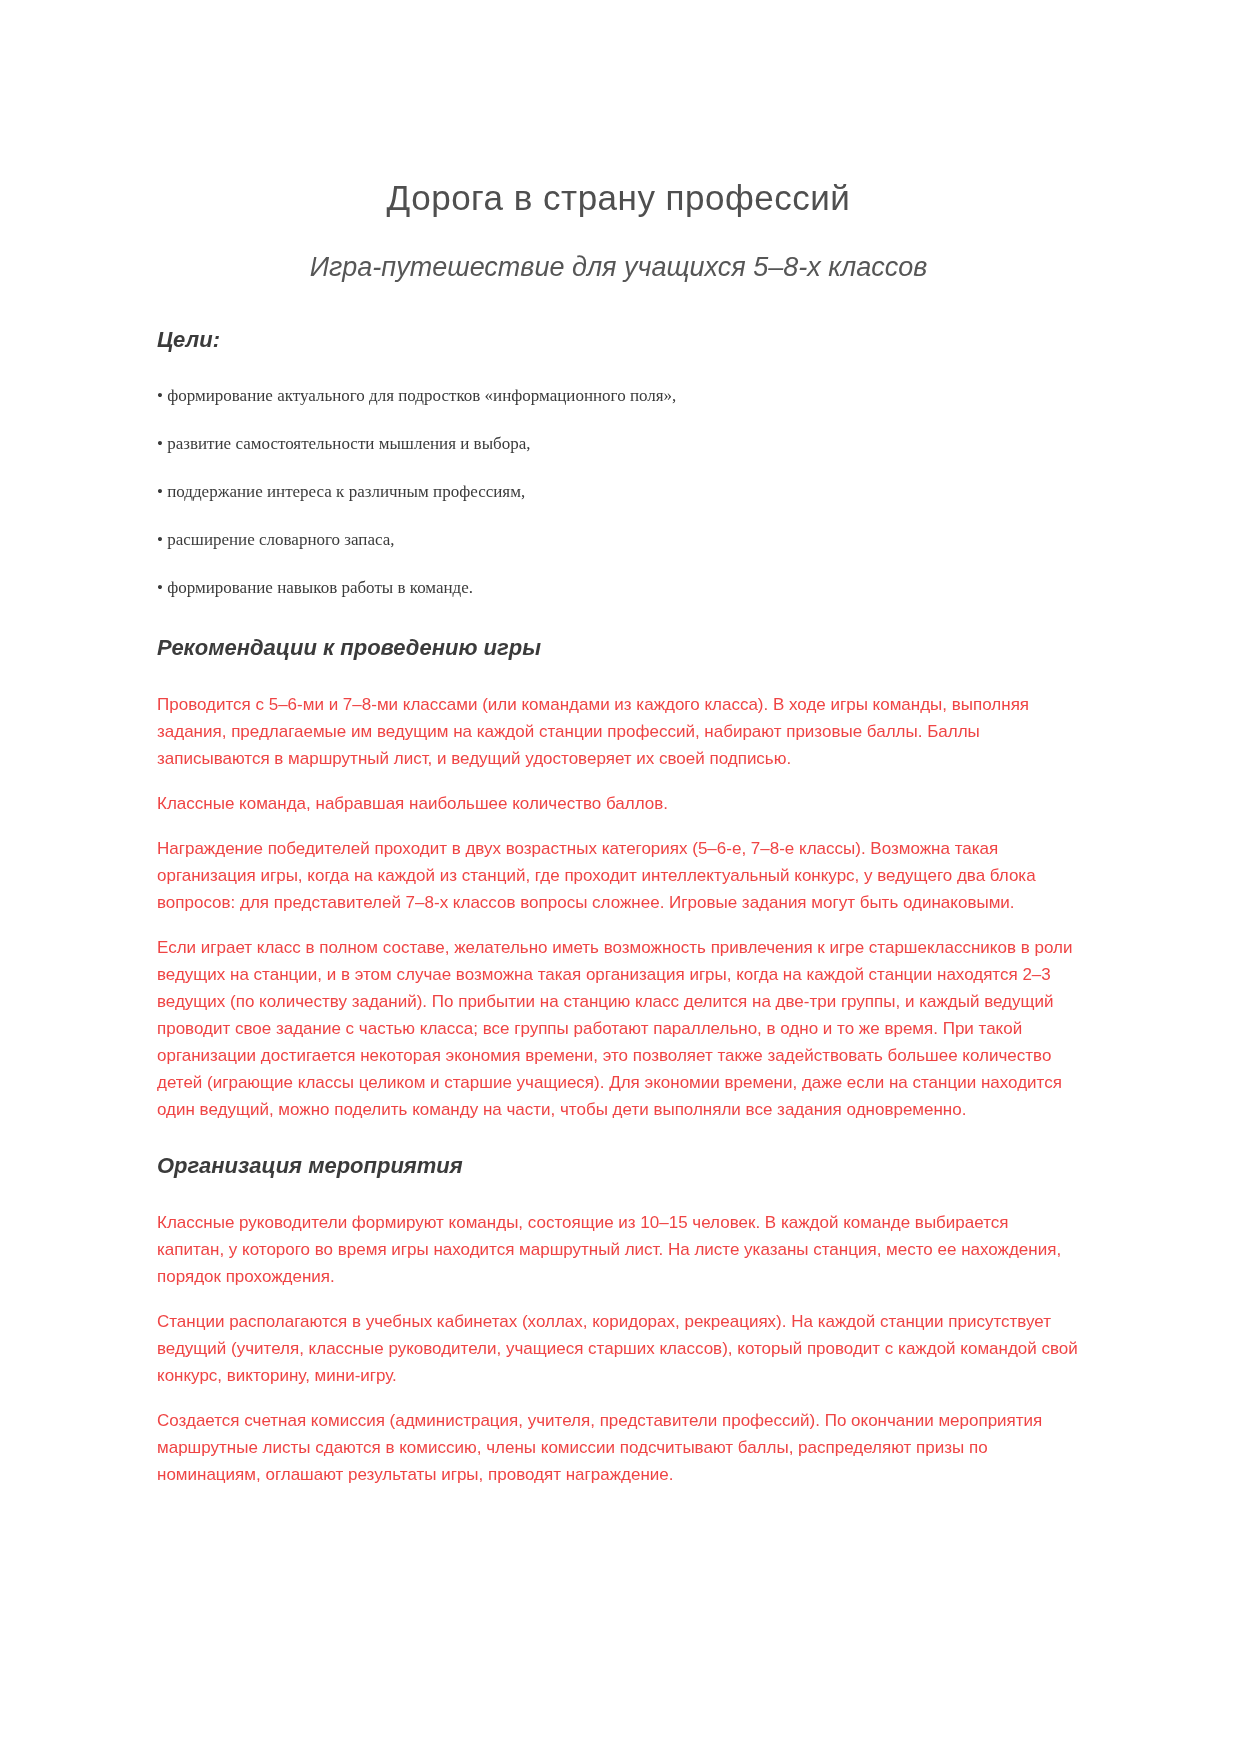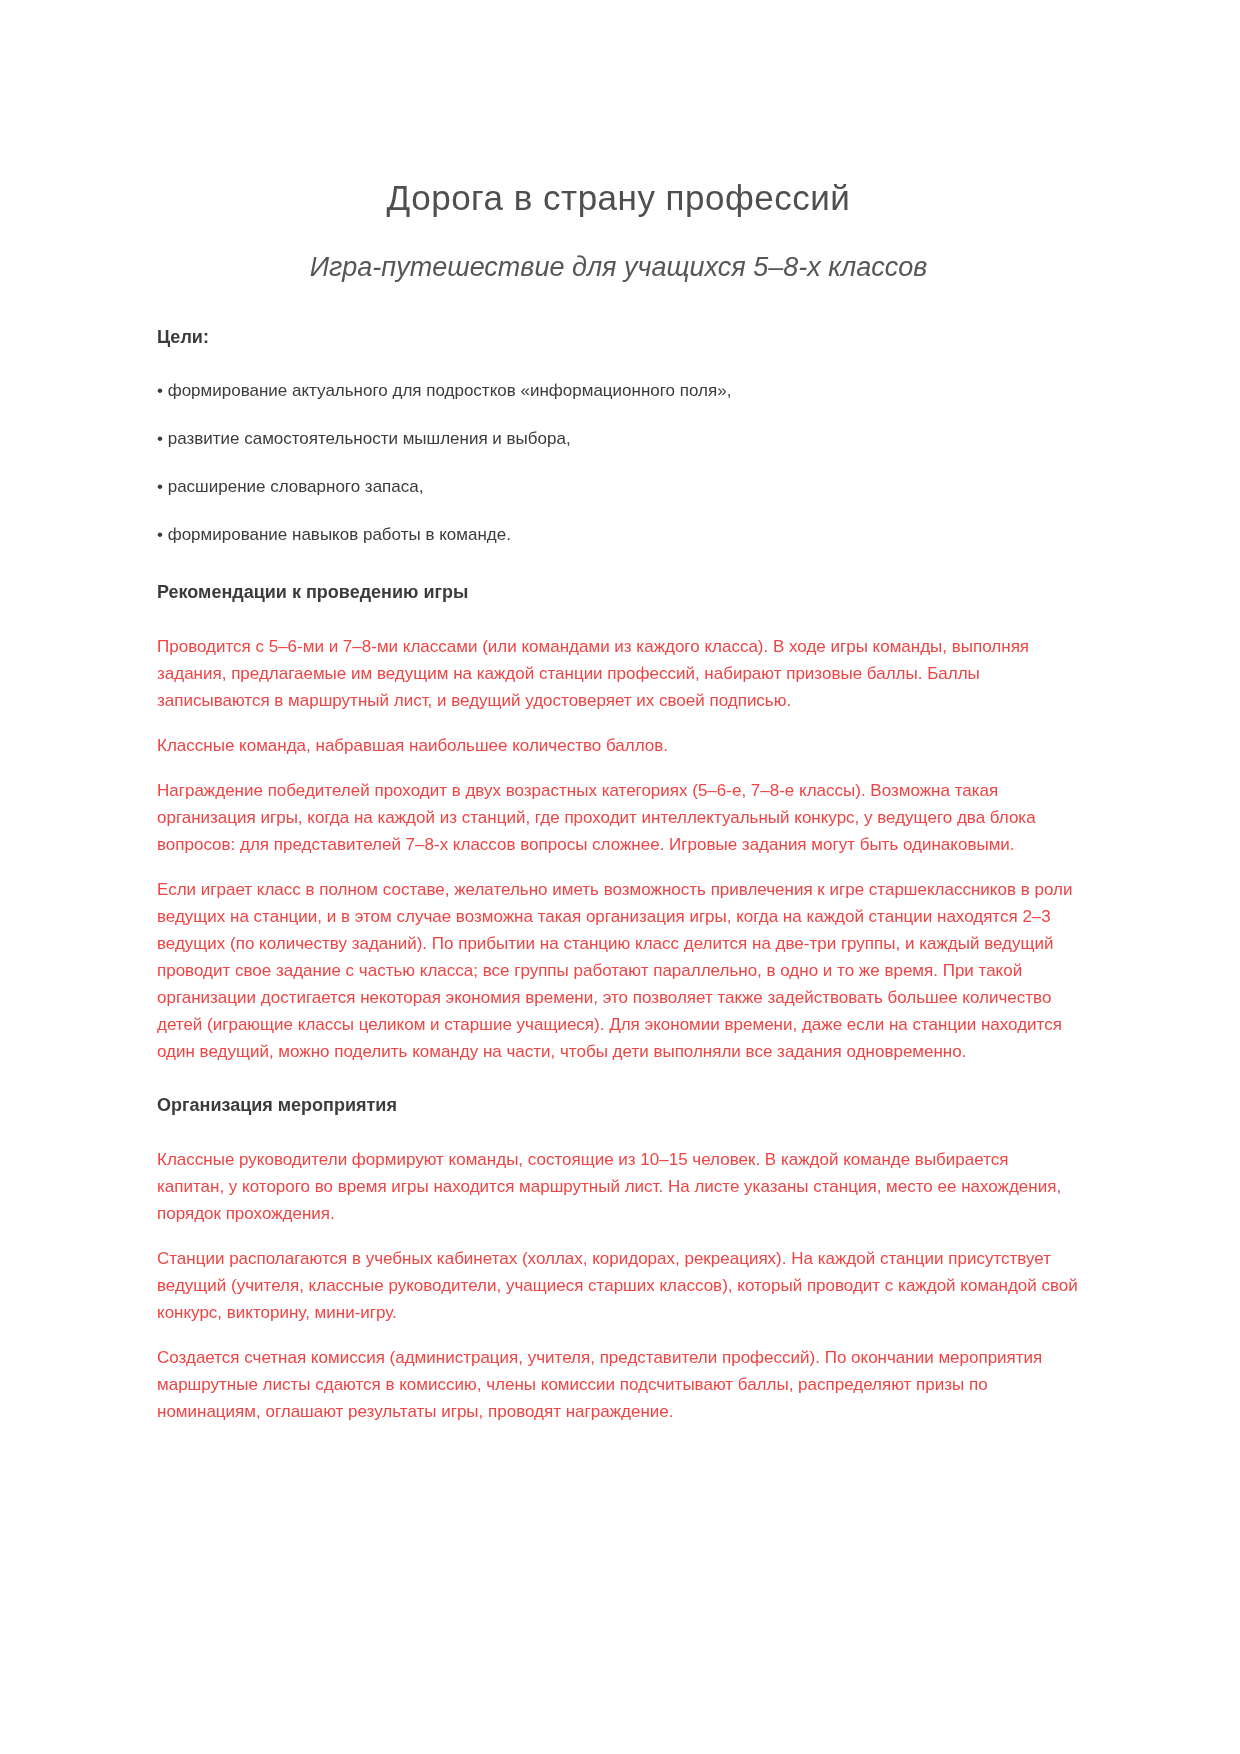--- a/index.html
+++ b/index.html
@@ -28,30 +28,32 @@
   }
   .doc-subtitle {
     text-align: center;
     font-size: 27px;
     font-style: italic;
     font-weight: 400;
     color: #565656;
     margin-bottom: 44px;
   }
   .section-heading {
-    font-size: 18px;
+    font-size: 22px;
     font-weight: 700;
+    font-style: italic;
     color: #3b3b3b;
     margin-bottom: 30px;
   }
   .bullet {
     font-size: 17px;
     line-height: 26px;
     color: #3b3b3b;
     margin-bottom: 22px;
+    font-family: Liberation Serif, serif;
   }
   .bullet:last-of-type {
     margin-bottom: 34px;
   }
   .para {
     font-size: 17px;
     line-height: 27px;
     color: #ef4444;
     margin-bottom: 18px;
   }
@@ -68,20 +70,21 @@
 <div class="page">
 
   <h1 class="doc-title">Дорога в страну профессий</h1>
 
   <h2 class="doc-subtitle">Игра-путешествие для учащихся 5–8-х классов</h2>
 
   <div class="section">
     <h3 class="section-heading">Цели:</h3>
     <p class="bullet">• формирование актуального для подростков «информационного поля»,</p>
     <p class="bullet">• развитие самостоятельности мышления и выбора,</p>
+    <p class="bullet">• поддержание интереса к различным профессиям,</p>
     <p class="bullet">• расширение словарного запаса,</p>
     <p class="bullet">• формирование навыков работы в команде.</p>
   </div>
 
   <div class="section">
     <h3 class="section-heading">Рекомендации к проведению игры</h3>
     <p class="para">Проводится с 5–6-ми и 7–8-ми классами (или командами из каждого класса). В ходе игры команды, выполняя задания, предлагаемые им ведущим на каждой станции профессий, набирают призовые баллы. Баллы записываются в маршрутный лист, и ведущий удостоверяет их своей подписью.</p>
     <p class="para">Классные команда, набравшая наибольшее количество баллов.</p>
     <p class="para">Награждение победителей проходит в двух возрастных категориях (5–6-е, 7–8-е классы). Возможна такая организация игры, когда на каждой из станций, где проходит интеллектуальный конкурс, у ведущего два блока вопросов: для представителей 7–8-х классов вопросы сложнее. Игровые задания могут быть одинаковыми.</p>
     <p class="para">Если играет класс в полном составе, желательно иметь возможность привлечения к игре старшеклассников в роли ведущих на станции, и в этом случае возможна такая организация игры, когда на каждой станции находятся 2–3 ведущих (по количеству заданий). По прибытии на станцию класс делится на две-три группы, и каждый ведущий проводит свое задание с частью класса; все группы работают параллельно, в одно и то же время. При такой организации достигается некоторая экономия времени, это позволяет также задействовать большее количество детей (играющие классы целиком и старшие учащиеся). Для экономии времени, даже если на станции находится один ведущий, можно поделить команду на части, чтобы дети выполняли все задания одновременно.</p>

